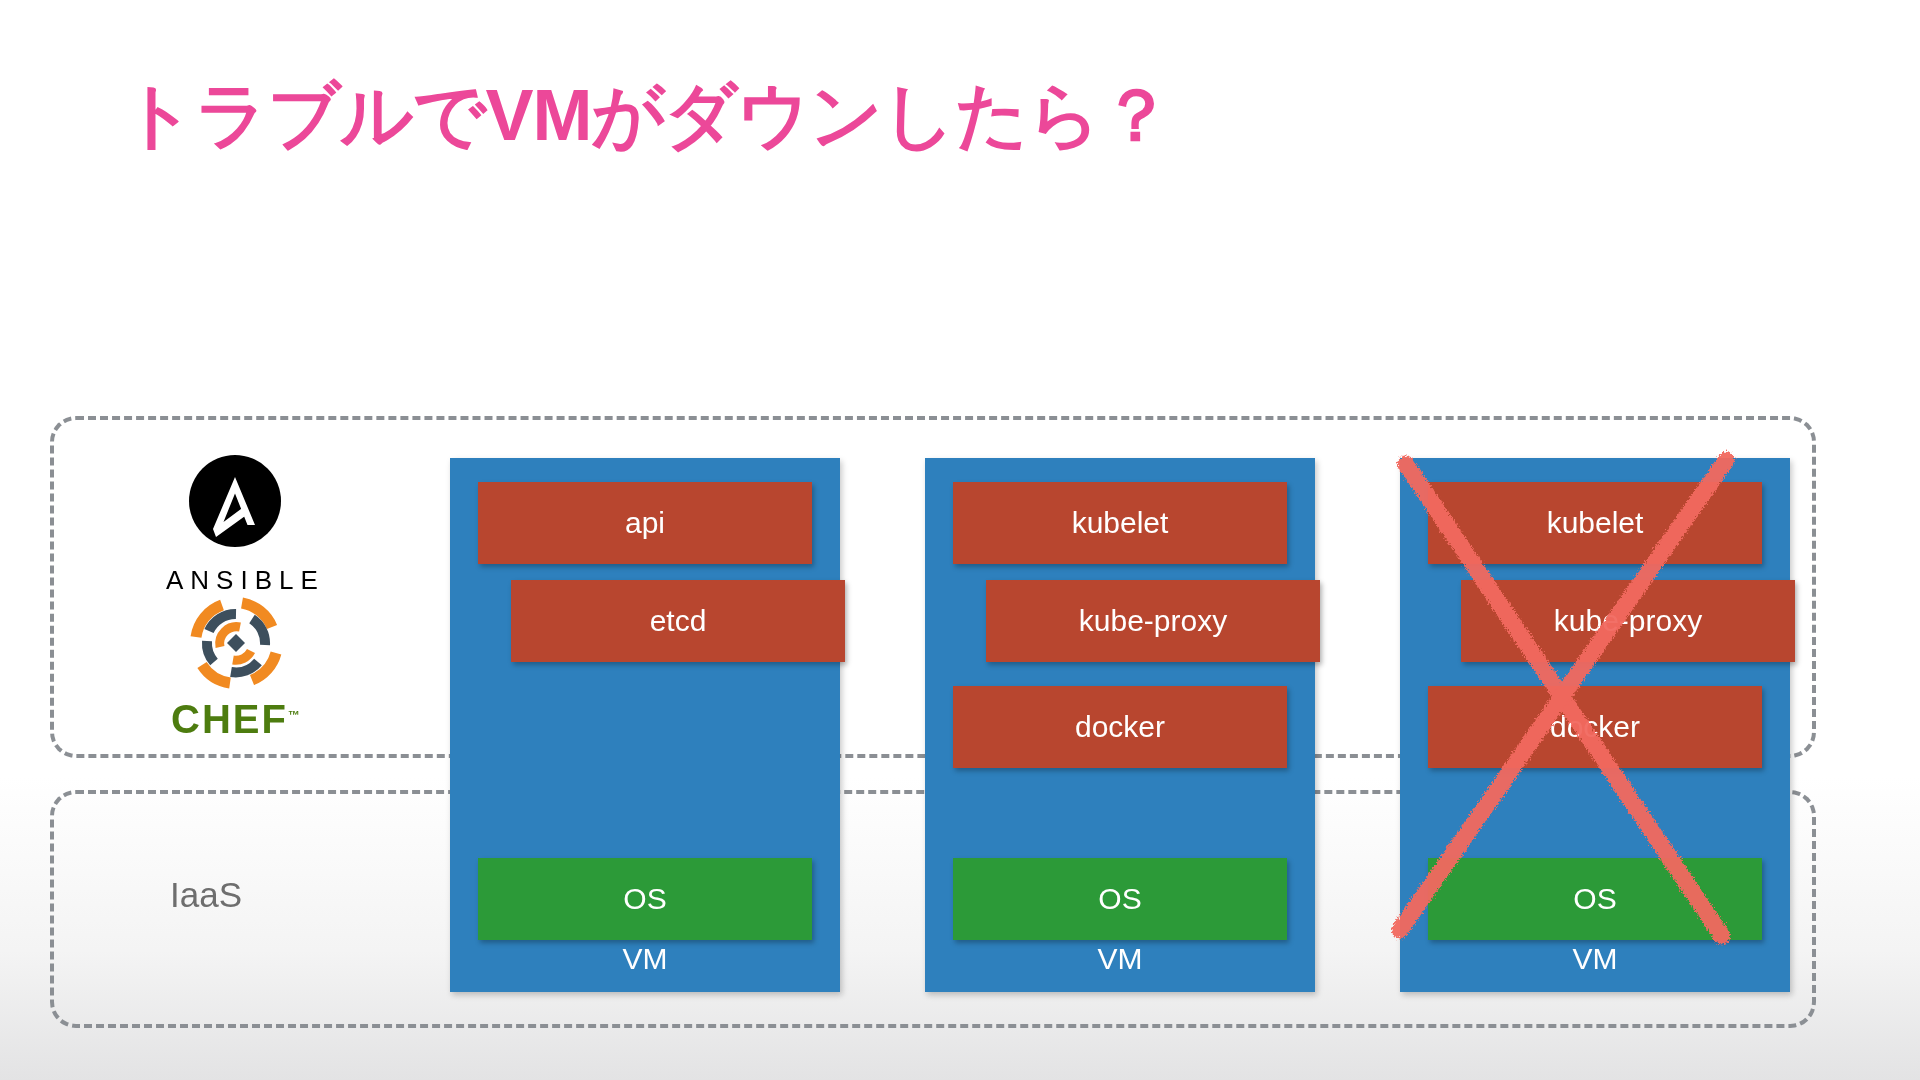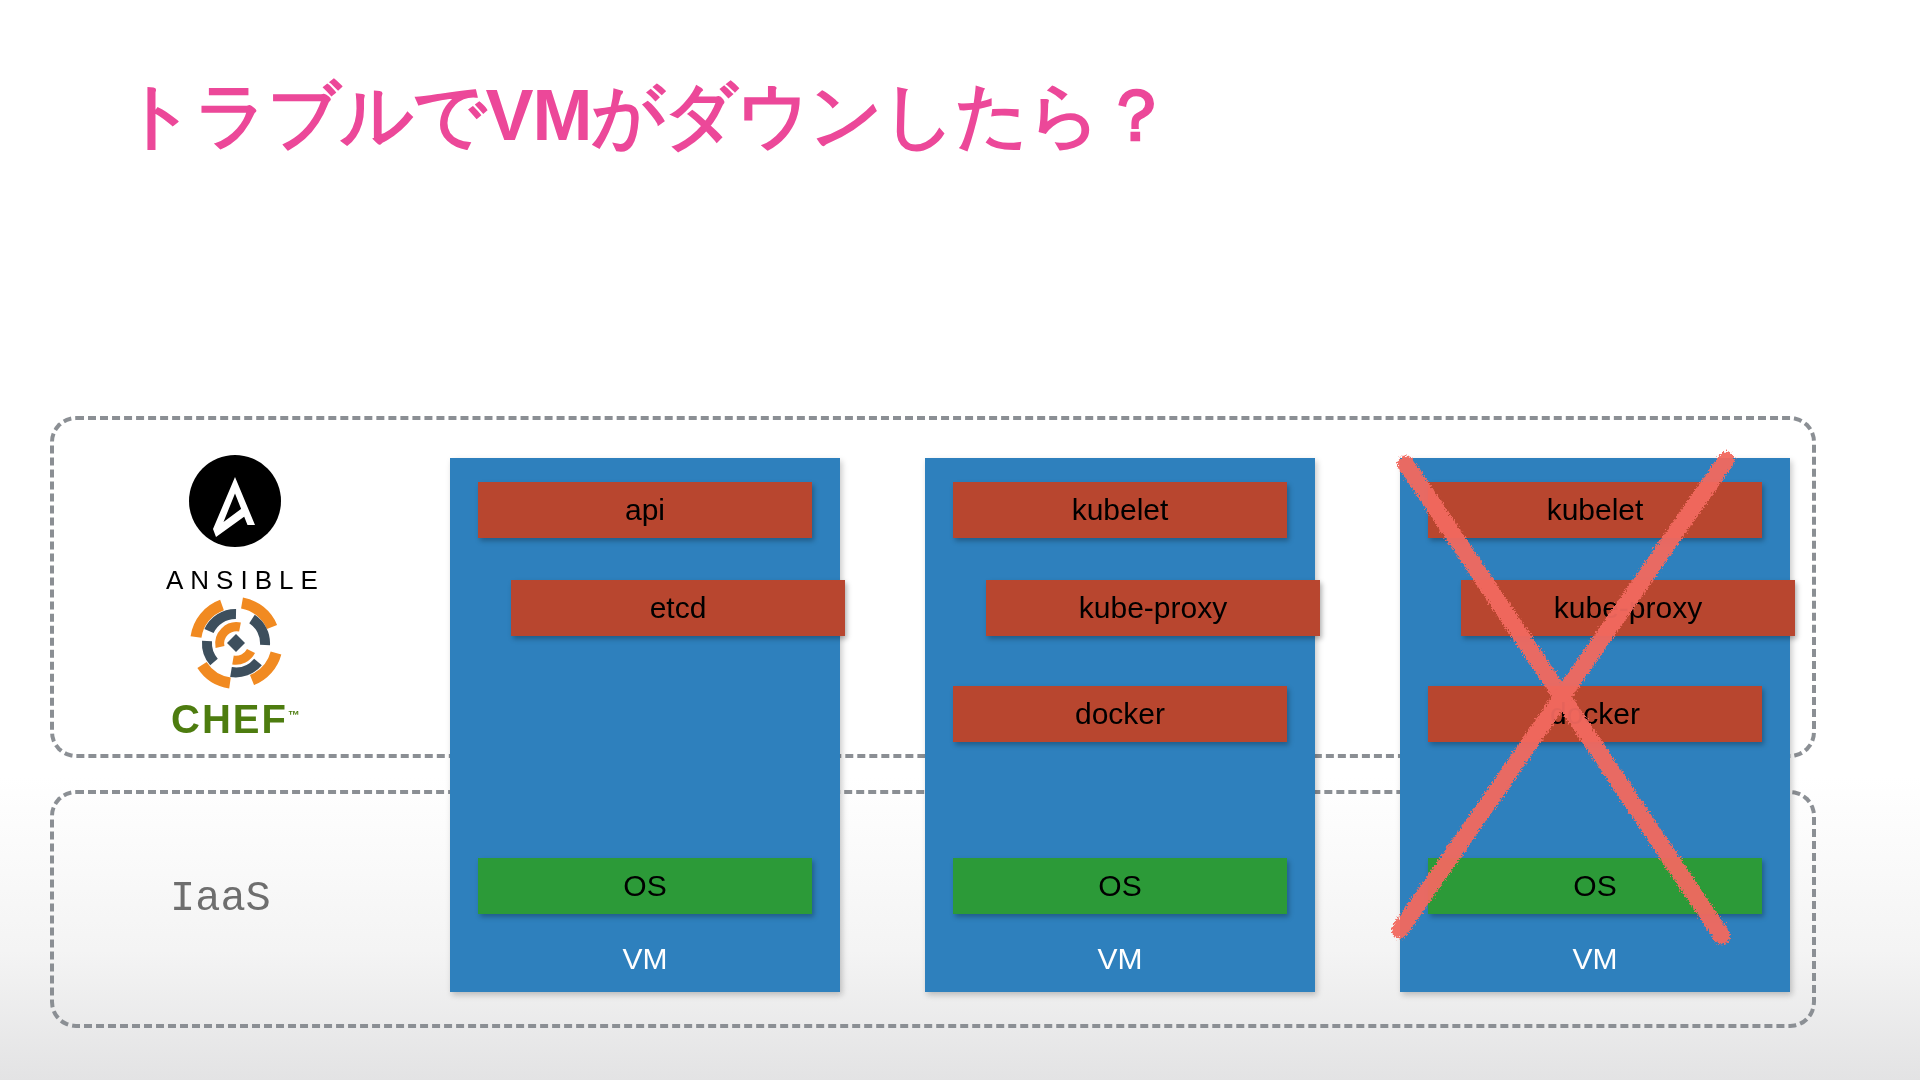--- a/index.html
+++ b/index.html
@@ -45,25 +45,24 @@
   }
   #zone-iaas {
     left: 50px;
     top: 790px;
     width: 1766px;
     height: 238px;
   }
 
   .zone-label {
     position: absolute;
-    font-size: 42px;
+    font-size: 35px;
     color: #6e6e6e;
     letter-spacing: 0px;
     white-space: nowrap;
-    font-family: Liberation Mono, monospace;
   }
   #iaas-label {
     left: 170px;
     top: 875px;
   }
 
   
   #ansible-logo {
     position: absolute;
     left: 160px;
@@ -122,23 +121,23 @@
     box-shadow: 2px 3px 6px rgba(0,0,0,0.22);
   }
   #vm-1 { left: 450px;  top: 458px; width: 390px; height: 534px; }
   #vm-2 { left: 925px;  top: 458px; width: 390px; height: 534px; }
   #vm-3 { left: 1400px; top: 458px; width: 390px; height: 534px; }
 
   .comp {
     position: absolute;
     left: 28px;
     width: 334px;
-    height: 56px;
+    height: 82px;
     background: #b8462f;
-    color: #000000;
+    color: #ffffff;
     font-size: 30px;
     display: flex;
     align-items: center;
     justify-content: center;
     box-shadow: 2px 3px 5px rgba(0,0,0,0.28);
     box-sizing: border-box;
   }
   .comp.os { background: #2c9a38; }
 
   .vm-caption {

